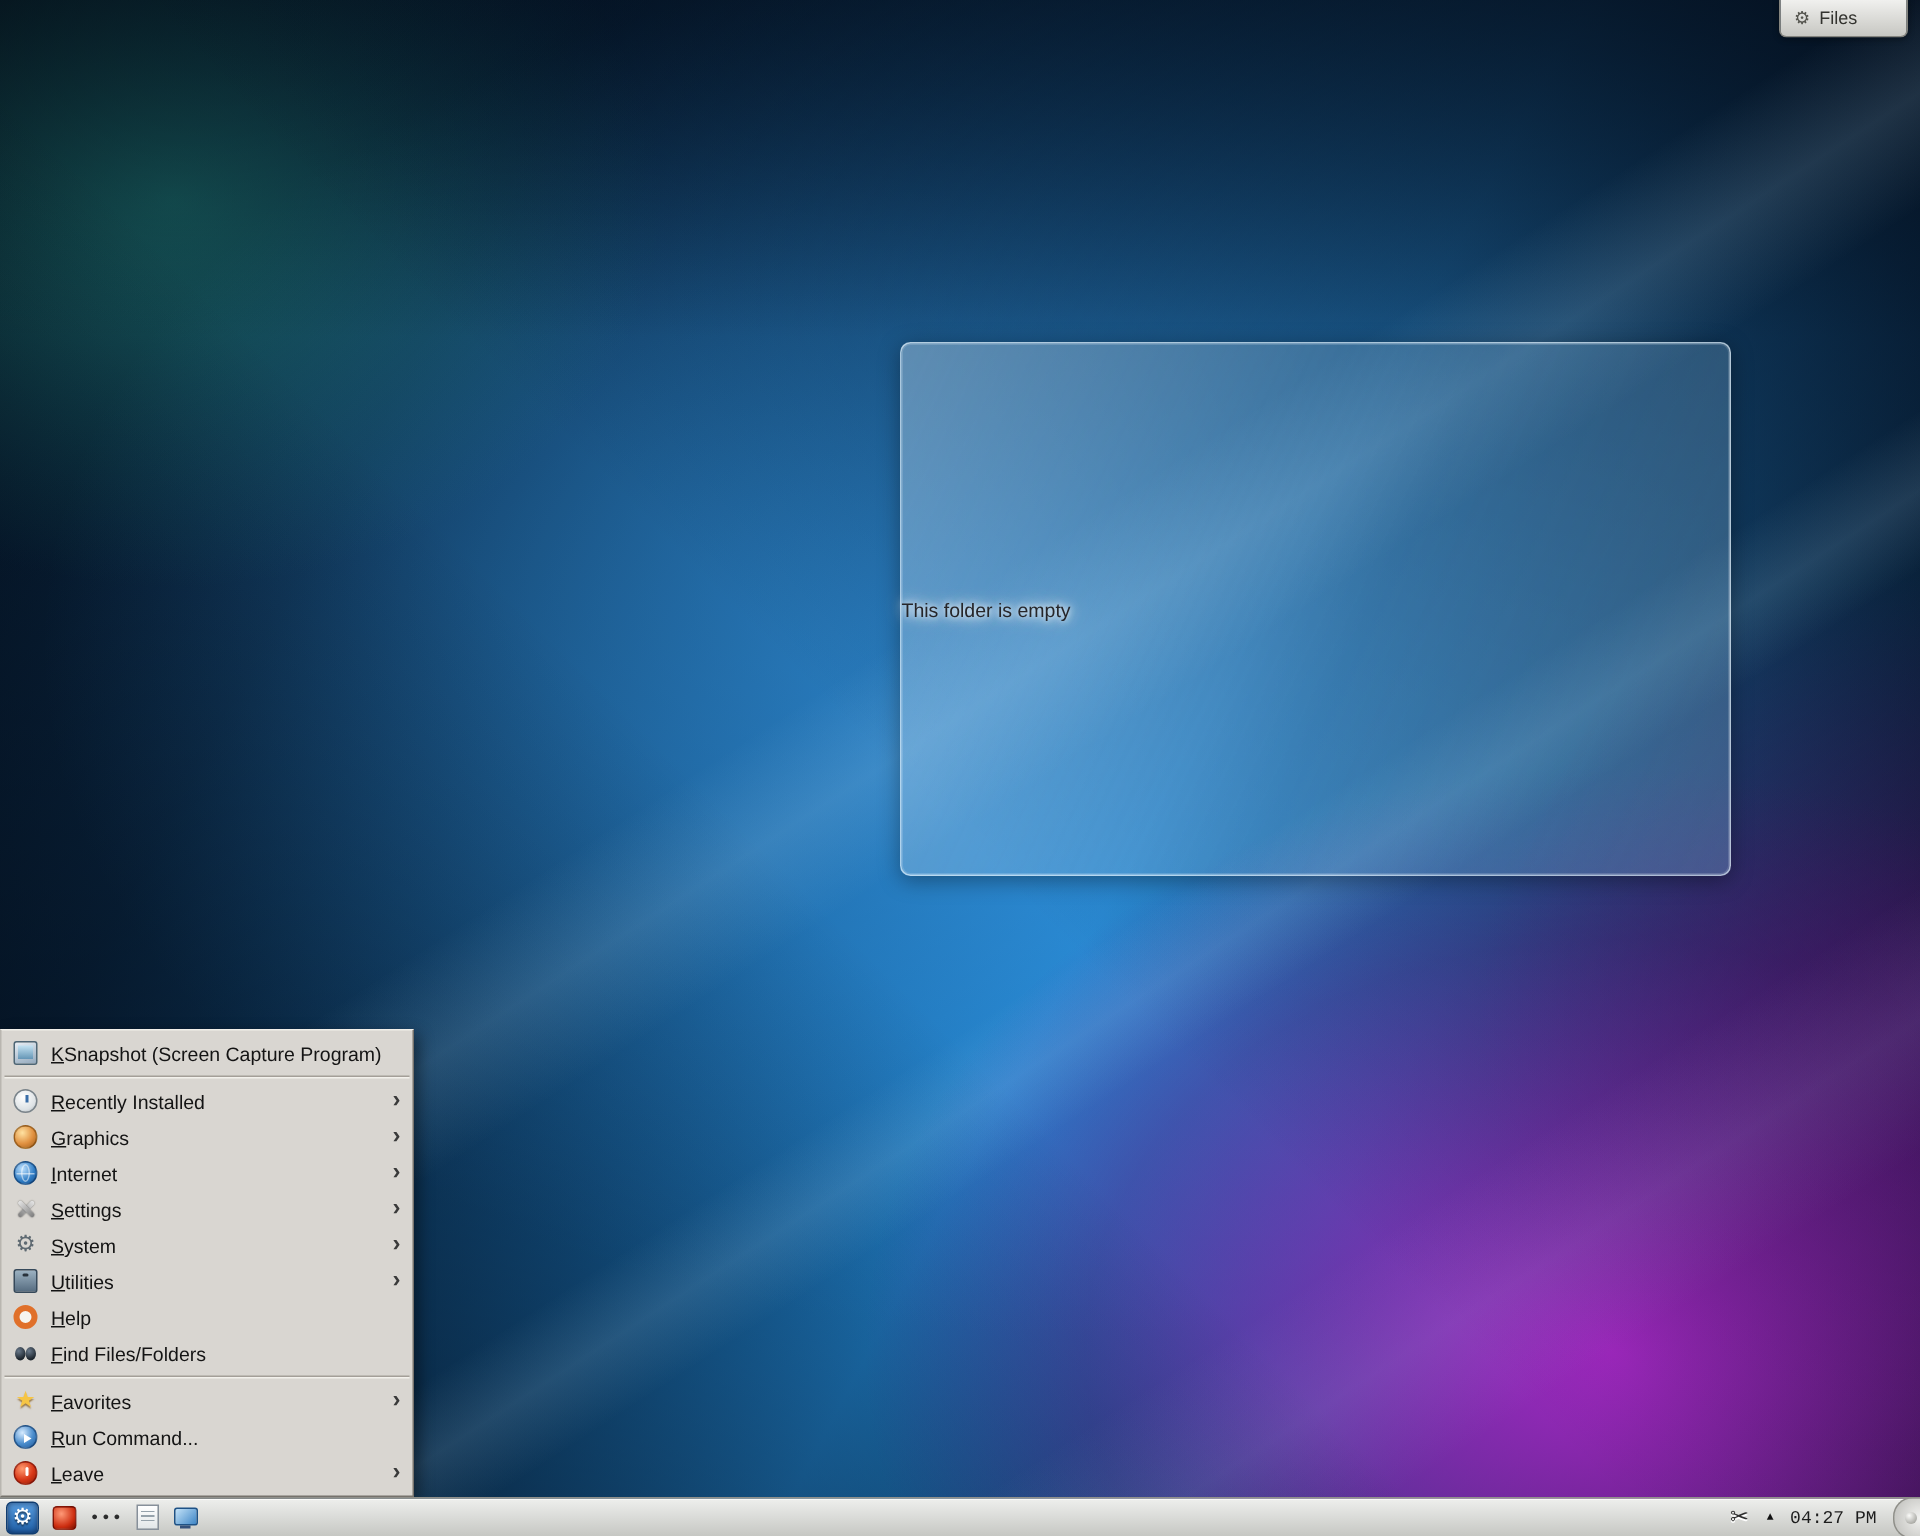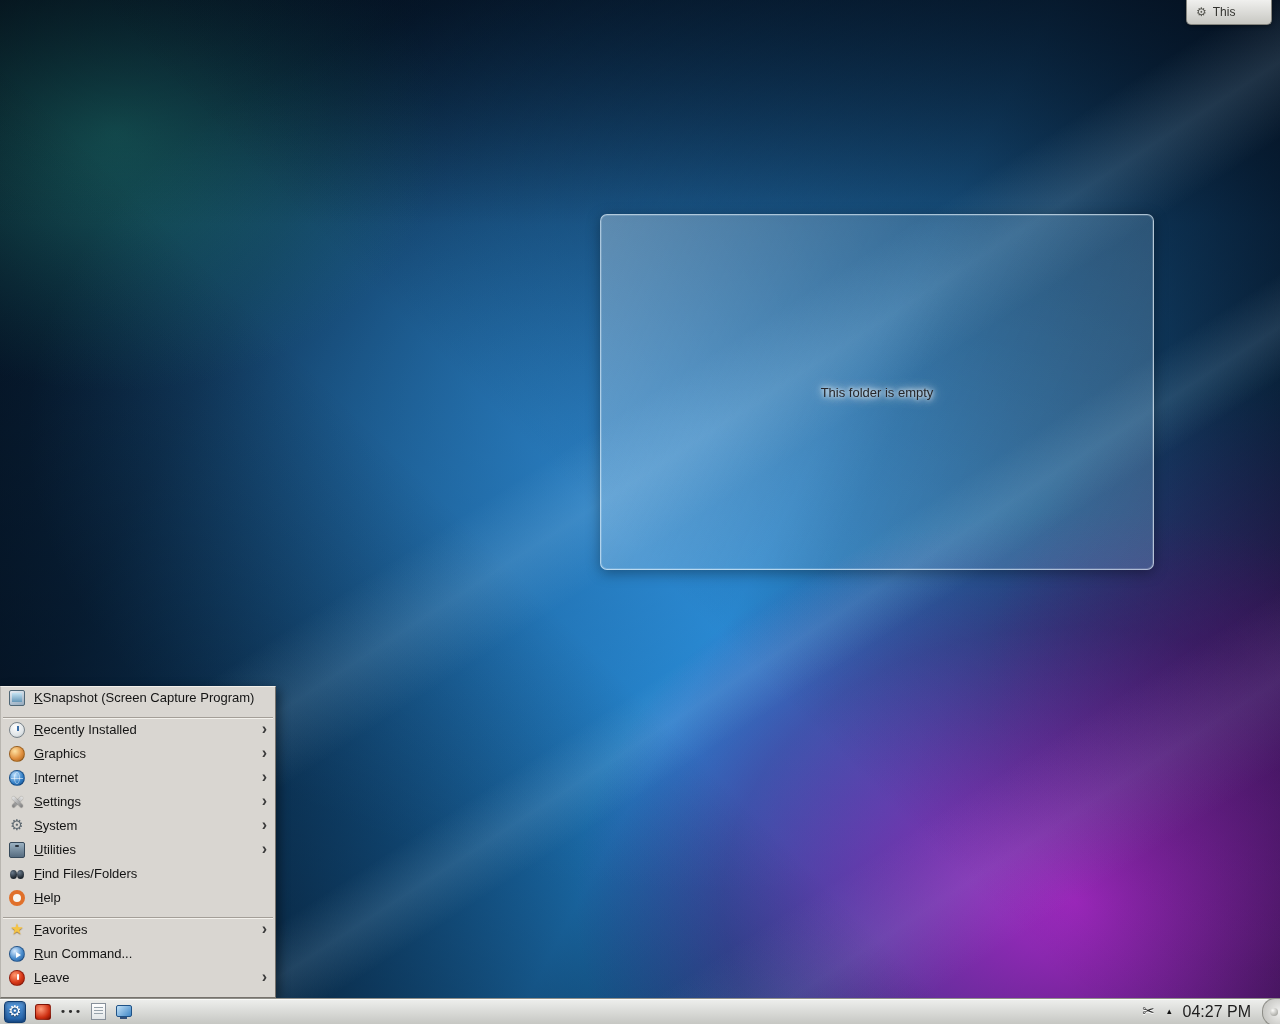--- a/index.html
+++ b/index.html
@@ -23,32 +23,32 @@
   .b2{left:-160px;top:600px;height:90px;opacity:.9;}
   .b3{left:60px;top:780px;height:150px;opacity:.65;}
 
   
   .main-tab{position:absolute;z-index:2;top:0;left:1186px;width:86px;height:25px;box-sizing:border-box;
     background:linear-gradient(#f0f0ee,#c7c7c2);border:1px solid #84847e;border-top:none;border-radius:0 0 5px 5px;
     display:flex;align-items:center;gap:6px;padding:0 9px;color:#33332f;font-size:12px;box-shadow:0 1px 4px rgba(0,0,0,0.4);}
   .main-tab-icon{font-size:12px;color:#55554f;line-height:1;}
 
   
-  .folder-view{position:absolute;z-index:1;left:600px;top:214px;width:554px;height:356px;box-sizing:border-box;border-radius:7px;
+  .folder-view{position:absolute;z-index:1;left:600px;top:228px;width:554px;height:356px;box-sizing:border-box;border-radius:7px;
     background:linear-gradient(115deg, rgba(206,230,248,0.38), rgba(150,200,235,0.20) 55%, rgba(130,185,228,0.32));
     border:1px solid rgba(234,246,253,0.65);
     box-shadow:0 3px 14px rgba(0,0,0,0.35), inset 0 0 0 1px rgba(255,255,255,0.15);
-    display:flex;align-items:center;justify-content:center;}
+    display:flex;align-items:center;justify-content:flex-start;}
   .fv-empty{font-size:13px;color:#26262a;text-shadow:0 0 4px #fff,0 0 9px rgba(255,255,255,0.95),0 0 14px rgba(255,255,255,0.8);}
 
   
   .kmenu{position:absolute;z-index:3;left:0;bottom:26px;width:276px;box-sizing:border-box;padding:3px 0;
     background:#d9d6d1;border:1px solid;border-color:#f1efea #76726c #76726c #b9b6b0;
     box-shadow:3px 3px 10px rgba(0,0,0,0.45);}
-  .menu-item{height:24px;display:flex;gap:9px;padding:0 8px 0 8px;font-size:13px;color:#141414;cursor:default;}
+  .menu-item{height:24px;display:flex;align-items:center;gap:9px;padding:0 8px 0 8px;font-size:13px;color:#141414;cursor:default;}
   .mi-label{flex:1;white-space:nowrap;overflow:hidden;}
   .mi-label u{text-decoration:underline;}
   .mi-arrow{color:#3a3a3a;font-size:16px;line-height:14px;font-weight:bold;}
   .menu-sep{height:0;border-top:1px solid #a49f98;border-bottom:1px solid #f3f1ec;margin:3px 2px;}
 
   .mi-icon{width:16px;height:16px;flex:0 0 16px;position:relative;display:inline-block;box-sizing:border-box;}
   .i-ksnapshot{background:linear-gradient(160deg,#e8eef4,#93a9bd);border:1px solid #4e6675;border-radius:2px;}
   .i-ksnapshot::after{content:"";position:absolute;left:2px;right:2px;top:2px;bottom:3px;background:linear-gradient(#c3e2f2,#6596b6);}
   .i-konqueror{border-radius:50%;background:radial-gradient(circle at 35% 30%,#cfe8fa,#3a86d0 55%,#1c4f8e);border:1px solid rgba(0,20,50,0.4);box-shadow:inset 0 0 0 2px rgba(255,255,255,0.30);}
   .i-konsole{background:linear-gradient(#3c3c3c,#0e0e0e);border:1px solid #000;border-radius:2px;}
@@ -91,42 +91,42 @@
   .i-ql-document{width:13px;height:15px;background:linear-gradient(#ffffff,#e2e6e8);border:1px solid #87909a;}
   .i-ql-document::after{content:"";position:absolute;left:2px;right:2px;top:3px;height:9px;background:repeating-linear-gradient(to bottom,#96a2ab 0 1px,transparent 1px 3px);}
   .i-ql-display{width:17px;height:16px;}
   .i-ql-display::before{content:"";position:absolute;left:1px;top:1px;width:14px;height:10px;border:1px solid #1f5286;border-radius:2px;background:linear-gradient(135deg,#c3e2f8,#3f86c6);}
   .i-ql-display::after{content:"";position:absolute;left:5px;top:13px;width:7px;height:2px;background:#35517a;}
   .panel-right{display:flex;align-items:center;gap:11px;height:100%;}
   .system-tray{display:flex;align-items:center;gap:12px;}
   .tray-icon{font-family:"DejaVu Sans",sans-serif;line-height:1;cursor:pointer;}
   .t-ksnapshot-tray{font-size:15px;color:#2e2e2e;text-shadow:0 1px 0 #fff;}
   .t-expander{font-size:9px;color:#111;}
-  .clock{font-size:16px;color:#1d1d1d;white-space:nowrap;cursor:pointer;}
+  .clock{font-size:12px;color:#1d1d1d;white-space:nowrap;cursor:pointer;font-family:Liberation Mono, monospace;}
   .cashew{width:17px;height:26px;border-radius:13px 0 0 13px;border:1px solid #8e8e88;border-right:none;
     background:radial-gradient(circle at right,#f2f2f0,#bcbcb8);display:flex;align-items:center;justify-content:flex-end;cursor:pointer;}
   .cashew-glyph{width:8px;height:8px;margin-right:2px;border-radius:50%;background:radial-gradient(circle at 35% 30%,#fbfbf9,#8f8f89);}
 </style>
 </head>
 <body>
 
 <div class="screen">
 
   <div class="wallpaper">
     <div class="shade shade-top"></div>
     <div class="shade shade-tr"></div>
     <div class="shade shade-bl"></div>
     <div class="beam b1"></div>
     <div class="beam b2"></div>
     <div class="beam b3"></div>
   </div>
 
   <div class="main-tab">
     <span class="main-tab-icon">⚙</span>
-    <span class="main-tab-label">This</span>
+    <span class="main-tab-label">Files</span>
   </div>
 
   <div class="folder-view">
     <div class="fv-empty">This folder is empty</div>
   </div>
 
   <div class="kmenu">
       <div class="menu-item">
         <span class="mi-icon i-ksnapshot"></span>
         <span class="mi-label"><u>K</u>Snapshot (Screen Capture Program)</span>
@@ -156,26 +156,26 @@
         <span class="mi-icon i-system"></span>
         <span class="mi-label"><u>S</u>ystem</span>
         <span class="mi-arrow">›</span>
       </div>
       <div class="menu-item">
         <span class="mi-icon i-utilities"></span>
         <span class="mi-label"><u>U</u>tilities</span>
         <span class="mi-arrow">›</span>
       </div>
       <div class="menu-item">
+        <span class="mi-icon i-help"></span>
+        <span class="mi-label"><u>H</u>elp</span>
+      </div>
+      <div class="menu-item">
         <span class="mi-icon i-find-files"></span>
         <span class="mi-label"><u>F</u>ind Files/Folders</span>
-      </div>
-      <div class="menu-item">
-        <span class="mi-icon i-help"></span>
-        <span class="mi-label"><u>H</u>elp</span>
       </div>
       <div class="menu-sep"></div>
       <div class="menu-item">
         <span class="mi-icon i-favorites"></span>
         <span class="mi-label"><u>F</u>avorites</span>
         <span class="mi-arrow">›</span>
       </div>
       <div class="menu-item">
         <span class="mi-icon i-run-command"></span>
         <span class="mi-label"><u>R</u>un Command...</span>

